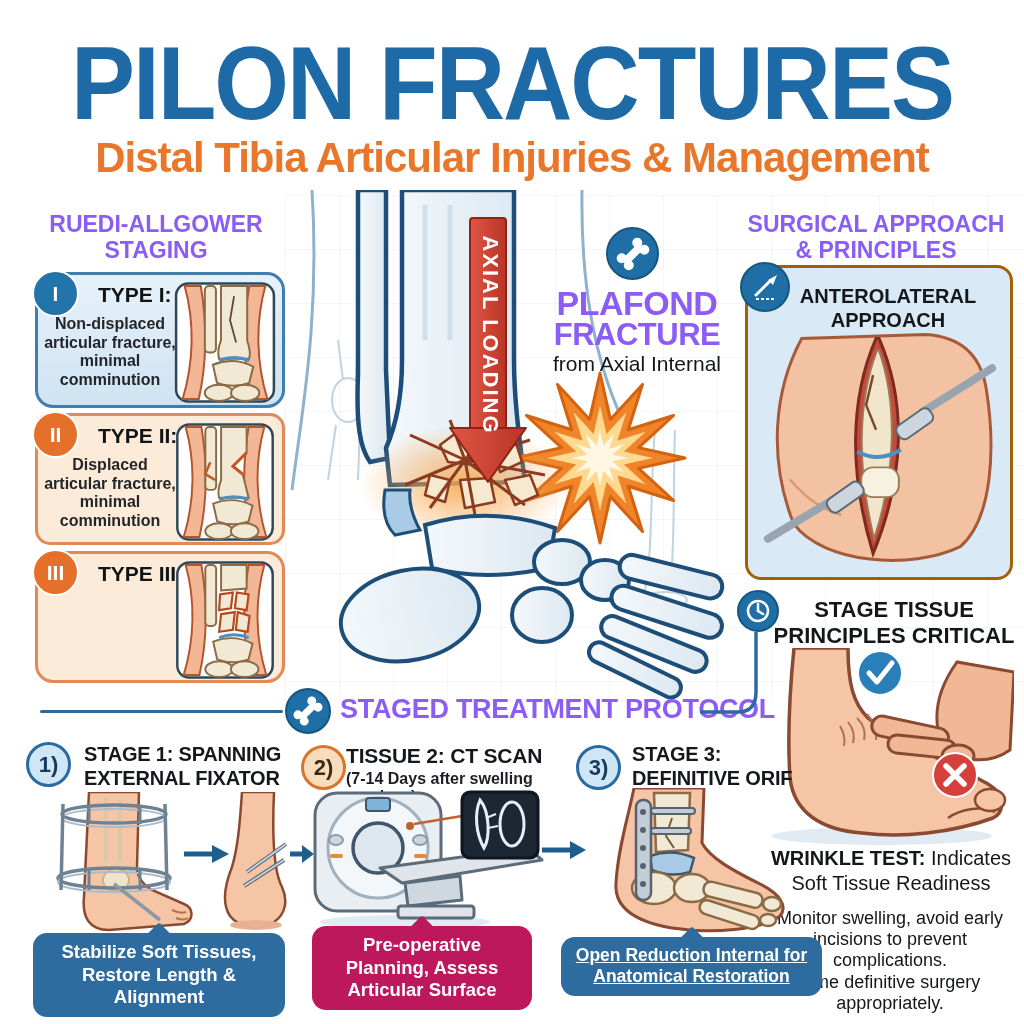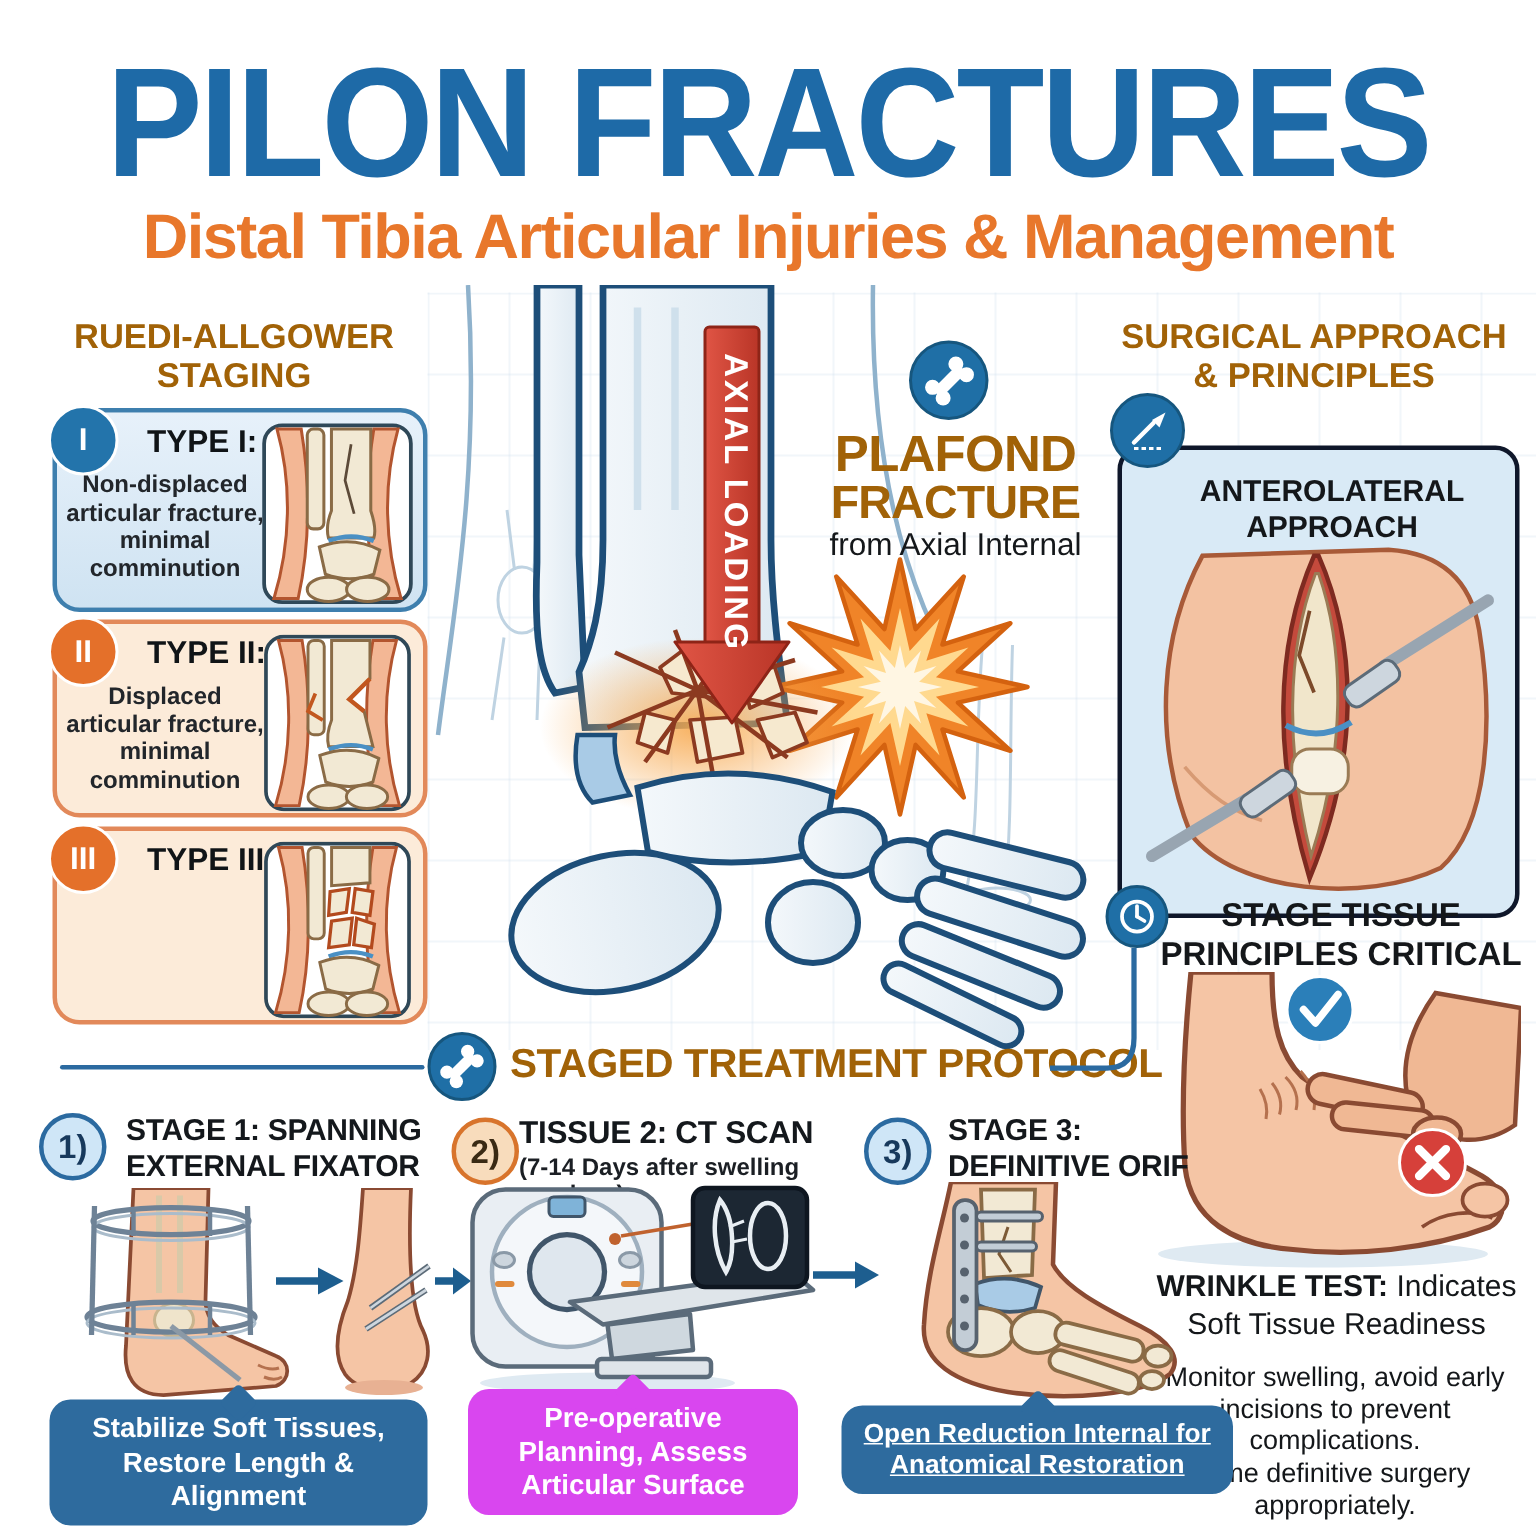--- a/index.html
+++ b/index.html
@@ -1,20 +1,20 @@
 <!DOCTYPE html>
 <html><head>
 <meta charset="utf-8">
 <style>
   html,body{margin:0;padding:0;background:#fff;}
   #poster{position:relative;width:1024px;height:1024px;background:#ffffff;overflow:hidden;
           font-family:"Liberation Sans", sans-serif;color:#1d2126;}
   .abs{position:absolute;}
   .ctr{text-align:center;}
-  .navy{color:#a16207;}
+  .navy{color:#8b5cf6;}
   .grid-bg{background-image:
       linear-gradient(to right, rgba(170,200,224,.30) 1.5px, transparent 1.5px),
       linear-gradient(to bottom, rgba(170,200,224,.30) 1.5px, transparent 1.5px);
       background-size:54px 54px;}
   .type-card{position:absolute;left:35px;width:250px;border-radius:18px;box-sizing:border-box;border:3px solid;}
   .type-card.blue{background:linear-gradient(#e7f1fa,#cfe3f2);border-color:#3e7fae;}
   .type-card.orange{background:#fcebd9;border-color:#e2895a;}
   .type-badge{position:absolute;left:-6px;top:-5px;width:47px;height:47px;border-radius:50%;
       display:flex;align-items:center;justify-content:center;color:#fff;font-weight:800;font-size:21px;
       border:2px solid #fff;box-sizing:border-box;}
@@ -23,21 +23,21 @@
   .type-desc{position:absolute;left:4px;top:40px;width:136px;text-align:center;font-size:16px;
       font-weight:600;line-height:1.17;color:#22262b;}
   .type-thumb{position:absolute;right:6px;top:7px;}
   .stage-badge{position:absolute;width:45px;height:45px;border-radius:50%;display:flex;align-items:center;
       justify-content:center;font-weight:800;font-size:22px;box-sizing:border-box;border:3px solid;}
   .stage-badge.blue{background:#cfe6f7;border-color:#2b6aa0;color:#17395c;}
   .stage-badge.orange{background:#f8dcbc;border-color:#d8742c;color:#3a2а14;color:#3a2a14;}
   .stage-title{position:absolute;font-weight:800;font-size:20px;line-height:1.18;color:#14181c;letter-spacing:-0.2px;}
   .callout{position:absolute;color:#fff;font-weight:700;font-size:18.5px;line-height:1.22;text-align:center;
       border-radius:14px;padding:8px 8px;box-sizing:border-box;}
-  .callout.blue{background:#2e6b9e;} .callout.orange{background:#d946ef;}
+  .callout.blue{background:#2e6b9e;} .callout.orange{background:#be185d;}
   .callout .ptr{position:absolute;top:-7px;left:50%;width:18px;height:18px;background:inherit;
       transform:translateX(-50%) rotate(45deg);border-radius:3px;}
   .icon-circle{position:absolute;border-radius:50%;background:#1f6fa6;border:2px solid #16567e;
       box-sizing:border-box;display:flex;align-items:center;justify-content:center;}
   .line-navy{position:absolute;background:#2b6aa0;border-radius:2px;}
 </style>
 </head>
 <body>
 
 <div id="poster">
@@ -60,21 +60,21 @@
       <rect x="30" y="4" width="11" height="66" rx="4" fill="#f2e9d4" stroke="#8a6b46" stroke-width="2"></rect>
       <path d="M46,4 L72,4 L72,58 Q76,70 74,76 L44,76 Q42,68 46,58 Z" fill="#f2e9d4" stroke="#8a6b46" stroke-width="2"></path>
       <path d="M59,14 L55,38 L61,60" fill="none" stroke="#5c4a38" stroke-width="1.8"></path>
       <path d="M44,78 Q59,72 74,78" fill="none" stroke="#4a90c4" stroke-width="3"></path>
       <path d="M38,82 Q59,74 78,84 L74,100 Q58,106 42,100 Z" fill="#f2e9d4" stroke="#8a6b46" stroke-width="2"></path>
       <ellipse cx="44" cy="110" rx="14" ry="8" fill="#f2e9d4" stroke="#8a6b46" stroke-width="2"></ellipse>
       <ellipse cx="70" cy="110" rx="14" ry="8" fill="#f2e9d4" stroke="#8a6b46" stroke-width="2"></ellipse>
     </svg>
   </div>
 
-  <div class="type-card orange" style="top:413px;height:132px;">
+  <div class="type-card orange" style="top:413px;height:132px;border-radius:15px;">
     <div class="type-badge orange">II</div>
     <div class="type-title">TYPE II:</div>
     <div class="type-desc">Displaced articular fracture, minimal comminution</div>
     <svg class="type-thumb" width="102" height="118" viewBox="0 0 100 120">
       <rect x="1.5" y="1.5" width="97" height="117" rx="12" fill="#ffffff" stroke="#2f4858" stroke-width="2.5"></rect>
       <path d="M10,4 C20,40 19,80 8,116 L24,116 C32,80 32,40 26,4 Z" fill="#f3b795" stroke="#b3552f" stroke-width="2"></path>
       <path d="M90,4 C80,40 81,80 92,116 L76,116 C68,80 68,40 74,4 Z" fill="#f3b795" stroke="#b3552f" stroke-width="2"></path>
       <rect x="30" y="4" width="11" height="64" rx="4" fill="#f2e9d4" stroke="#8a6b46" stroke-width="2"></rect>
       <path d="M35,40 L30,52 L40,58" fill="none" stroke="#c2571f" stroke-width="2.5"></path>
       <path d="M46,4 L72,4 L72,30 L58,44 L68,52 L74,76 L44,76 Q42,68 46,58 Z" fill="#f2e9d4" stroke="#8a6b46" stroke-width="2"></path>
@@ -188,21 +188,21 @@
   </div>
   <div class="abs ctr navy" style="left:517px;top:284px;width:240px;font-size:34px;font-weight:700;letter-spacing:-0.5px;">PLAFOND</div>
   <div class="abs ctr navy" style="left:517px;top:317px;width:240px;font-size:31px;font-weight:800;letter-spacing:-0.5px;">FRACTURE</div>
   <div class="abs ctr" style="left:517px;top:352px;width:240px;font-size:21px;font-weight:500;color:#14171a;">from Axial Internal</div>
 
   <div class="abs ctr navy" style="left:735px;top:212px;width:282px;font-size:23px;font-weight:800;line-height:1.12;">
     <span>SURGICAL APPROACH</span><br>
     <span>&amp; PRINCIPLES</span>
   </div>
 
-  <div class="abs" style="left:745px;top:265px;width:268px;height:315px;background:#d9eaf6;border:3px solid #0f172a;border-radius:16px;box-sizing:border-box;margin-top:32px;">
+  <div class="abs" style="left:745px;top:265px;width:268px;height:315px;background:#d9eaf6;border:3px solid #a16207;border-radius:16px;box-sizing:border-box;">
     <div class="abs ctr" style="left:40px;top:16px;width:200px;font-size:20px;font-weight:800;color:#14171a;line-height:1.2;">ANTEROLATERAL APPROACH</div>
     <svg class="abs" style="left:14px;top:62px;" width="238" height="244" viewBox="0 0 240 245">
       <path d="M40,8 C12,60 6,130 32,195 C62,235 150,242 200,218 C232,190 236,120 226,58 C220,22 198,6 165,4 Z" fill="#f3c2a2" stroke="#a85a38" stroke-width="3"></path>
       <path d="M28,150 C45,170 60,180 80,186" fill="none" stroke="#d79a74" stroke-width="2.5"></path>
       <path d="M115,8 C88,70 88,145 112,225 C145,145 145,70 118,8 Z" fill="#c44a3c" stroke="#7e2a20" stroke-width="3"></path>
       <path d="M116,20 C96,72 96,140 113,210 C136,140 136,72 118,20 Z" fill="#f1e6cb" stroke="#9a7b55" stroke-width="2"></path>
       <path d="M112,45 L105,75 L115,100" fill="none" stroke="#7c4a2a" stroke-width="2.5"></path>
       <path d="M96,122 Q118,134 140,120" fill="none" stroke="#4a90c4" stroke-width="4"></path>
       <rect x="100" y="138" width="38" height="30" rx="12" fill="#f7f1e2" stroke="#9a7b55" stroke-width="2"></rect>
       <g>

